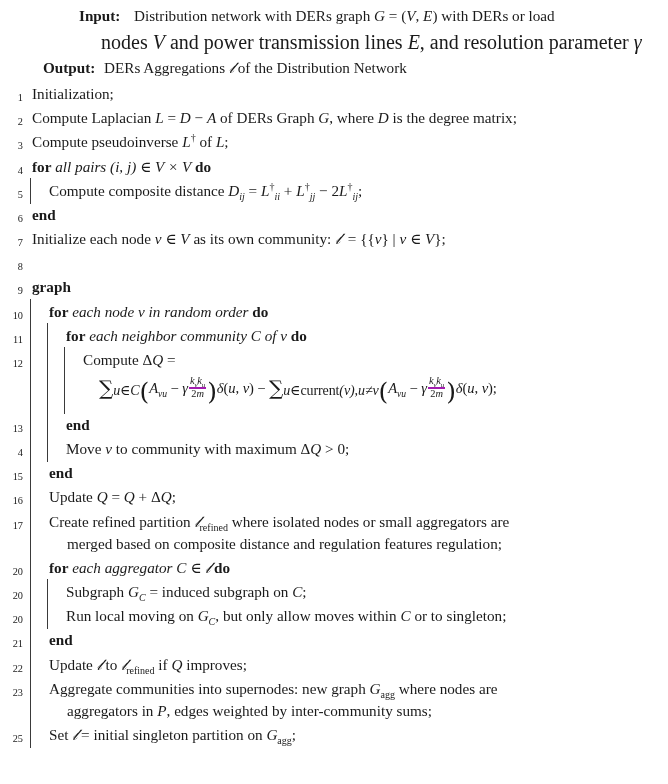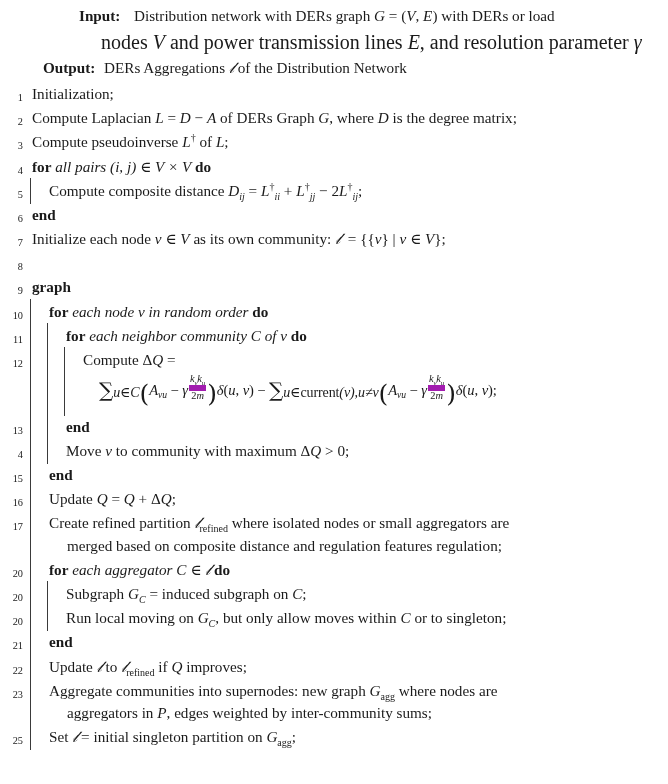--- a/index.html
+++ b/index.html
@@ -148,21 +148,21 @@
     font-size: 10.4px;
     line-height: 1.05;
     margin: 0 1px;
   }
   .frac .num {
     display: block;
     padding: 0 1px;
   }
   .frac .den {
     display: block;
-    border-top: 6px solid #a21caf;
+    border-top: 2px solid #a21caf;
     padding: 0 1px;
   }
 </style>
 </head>
 <body>
 
 <div class="algorithm">
 
   <div class="io-block">
 

